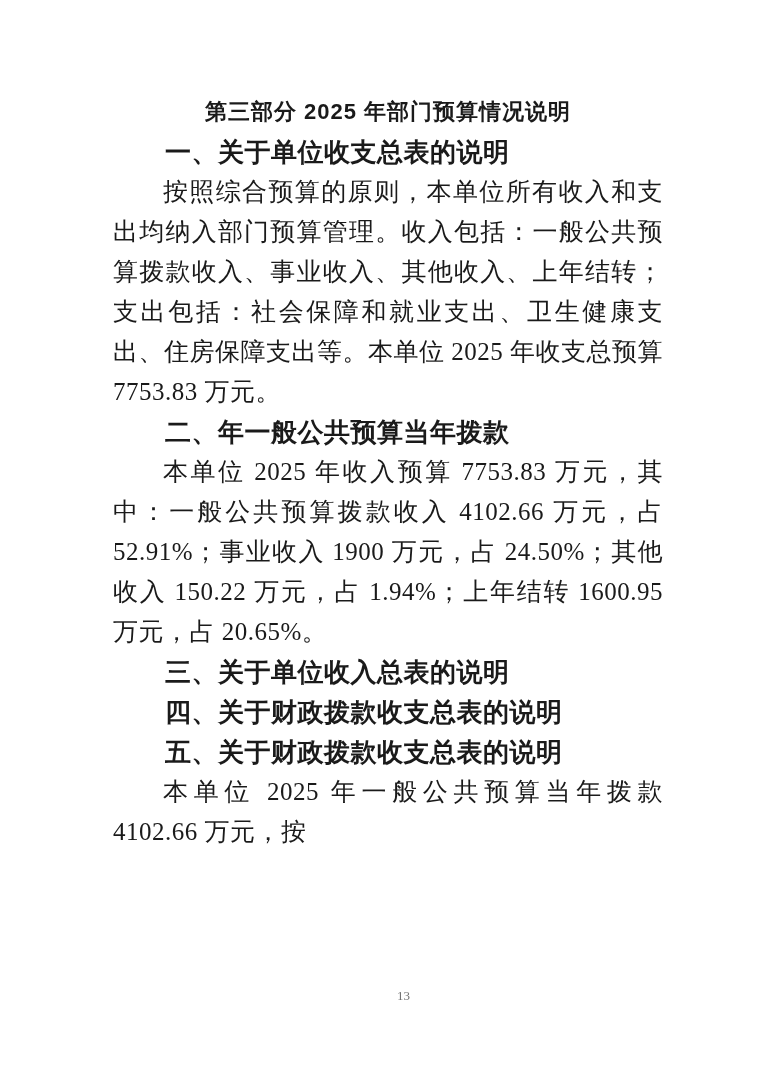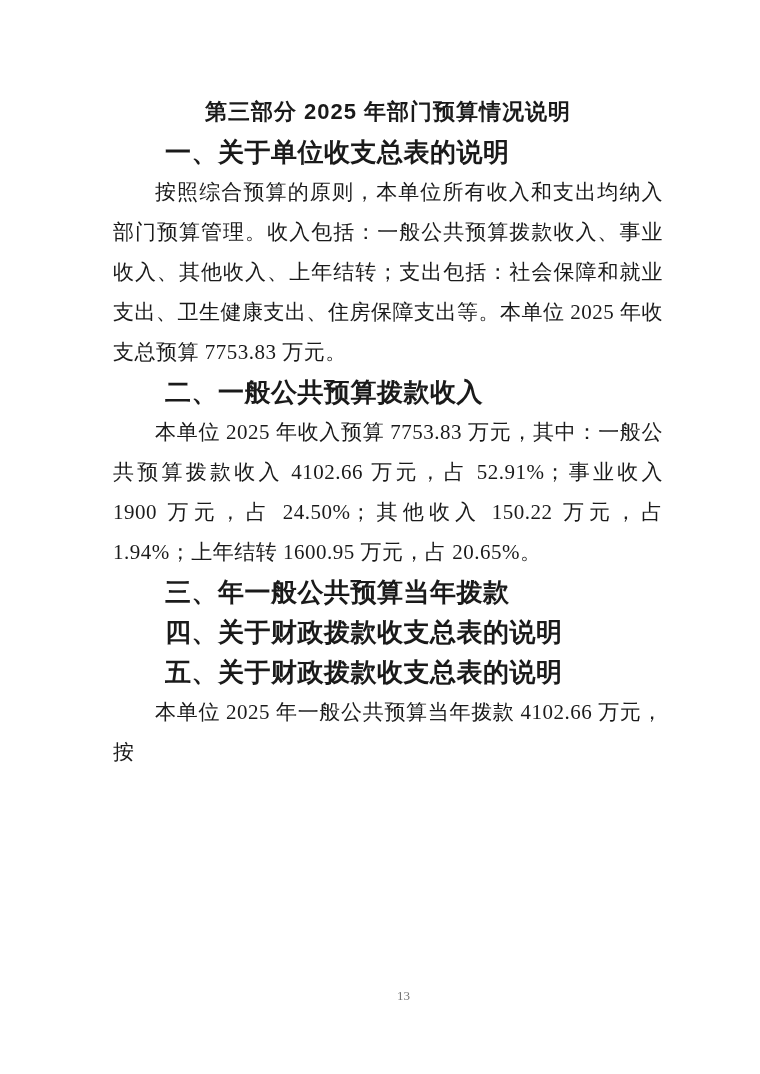--- a/index.html
+++ b/index.html
@@ -33,21 +33,21 @@
   .section-heading {
     font-family: "Liberation Sans", sans-serif;
     font-weight: 700;
     font-size: 26px;
     line-height: 40px;
     text-indent: 2em;
     letter-spacing: 0.5px;
   }
   .section-para {
     font-family: "Liberation Serif", serif;
-    font-size: 21px;
+    font-size: 25px;
     line-height: 40px;
     text-indent: 2em;
     text-align: justify;
     letter-spacing: 0.5px;
   }
   .page-number {
     position: absolute;
     left: 0;
     right: 0;
     bottom: 70px;
@@ -65,26 +65,26 @@
   <div class="content">
 
     <div class="doc-title">第三部分 2025 年部门预算情况说明</div>
 
     <div class="section">
       <div class="section-heading">一、关于单位收支总表的说明</div>
       <div class="section-para">按照综合预算的原则，本单位所有收入和支出均纳入部门预算管理。收入包括：一般公共预算拨款收入、事业收入、其他收入、上年结转；支出包括：社会保障和就业支出、卫生健康支出、住房保障支出等。本单位 2025 年收支总预算 7753.83 万元。</div>
     </div>
 
     <div class="section">
-      <div class="section-heading">二、一般公共预算拨款收入</div>
+      <div class="section-heading">二、年一般公共预算当年拨款</div>
       <div class="section-para">本单位 2025 年收入预算 7753.83 万元，其中：一般公共预算拨款收入 4102.66 万元，占 52.91%；事业收入 1900 万元，占 24.50%；其他收入 150.22 万元，占 1.94%；上年结转 1600.95 万元，占 20.65%。</div>
     </div>
 
     <div class="section">
-      <div class="section-heading">三、年一般公共预算当年拨款</div>
+      <div class="section-heading">三、关于单位收入总表的说明</div>
     </div>
 
     <div class="section">
       <div class="section-heading">四、关于财政拨款收支总表的说明</div>
     </div>
 
     <div class="section">
       <div class="section-heading">五、关于财政拨款收支总表的说明</div>
       <div class="section-para">本单位 2025 年一般公共预算当年拨款 4102.66 万元，按</div>
     </div>

